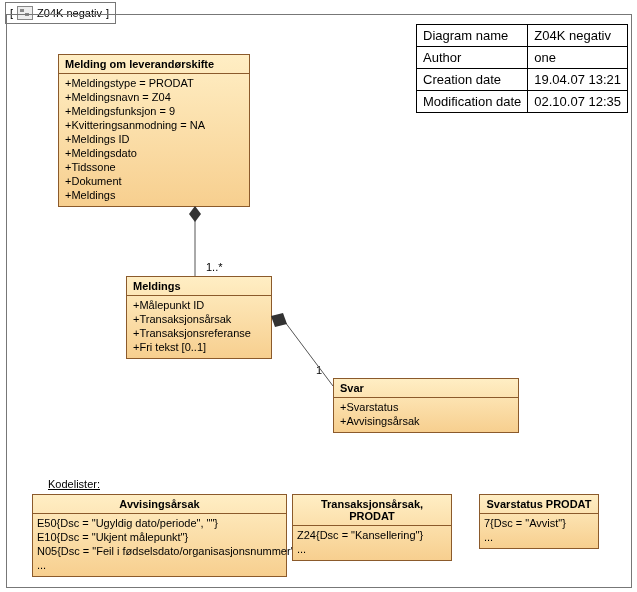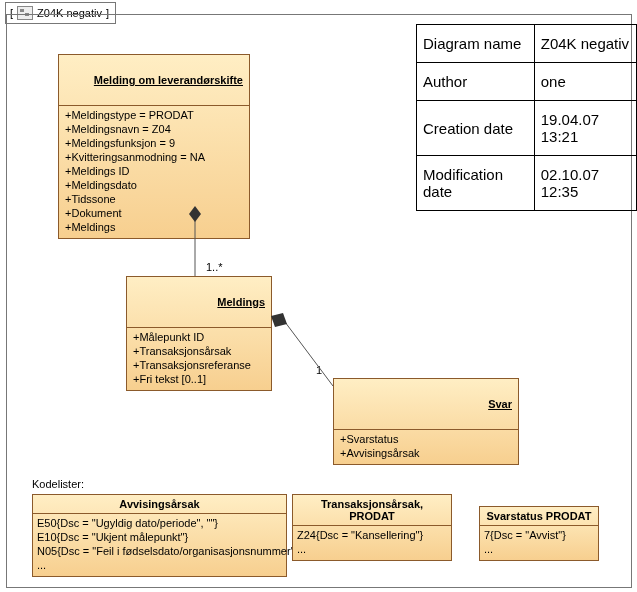--- a/index.html
+++ b/index.html
@@ -50,35 +50,34 @@
   .tab-icon::before { top: 2px; left: 2px; width: 4px; height: 3px; }
   .tab-icon::after  { top: 6px; left: 7px; width: 4px; height: 3px; }
   .meta-table {
     position: absolute;
     top: 24px;
     left: 416px;
     border-collapse: collapse;
   }
   .meta-table td {
     border: 1px solid #000;
-    padding: 10px 6px;
-    font-size: 15px;
+    padding: 3px 6px;
+    font-size: 13px;
   }
   .uml {
     position: absolute;
     border: 1px solid #8b5a2b;
     background: linear-gradient(to bottom, #ffeec4, #f7cf8f);
     box-shadow: 0 0 0 rgba(0,0,0,0);
   }
   .uml .title {
-    text-align: right;
+    text-align: left;
     font-weight: bold;
-    padding: 19px 6px;
+    padding: 3px 6px;
     border-bottom: 1px solid #8b5a2b;
-    text-decoration: underline;
   }
   .uml .attrs {
     padding: 2px 6px 4px 6px;
     line-height: 14px;
   }
   .attrs div::before {
     content: "+";
   }
   .codelists-label {
     position: absolute;
@@ -177,37 +176,37 @@
     <div class="title">Svar</div>
     <div class="attrs">
       <div>Svarstatus</div>
       <div>Avvisingsårsak</div>
     </div>
   </div>
 
   <div class="mult" style="left:206px; top:261px;">1..*</div>
   <div class="mult" style="left:316px; top:364px;">1</div>
 
-  <div class="codelists-label" style="left:32px; top:478px;">Kodelister:</div>
+  <div class="codelists-label" style="left:48px; top:478px;text-decoration:underline;">Kodelister:</div>
 
   <div class="code" style="left:32px; top:494px; width:253px;">
     <div class="title">Avvisingsårsak</div>
     <div class="body">E50{Dsc = "Ugyldig dato/periode", ""}
 E10{Dsc = "Ukjent målepunkt"}
 N05{Dsc = "Feil i fødselsdato/organisasjonsnummer"}
 ...</div>
   </div>
 
   <div class="code" style="left:292px; top:494px; width:158px;">
     <div class="title">Transaksjonsårsak, PRODAT</div>
     <div class="body">Z24{Dsc = "Kansellering"}
 ...</div>
   </div>
 
-  <div class="code" style="left:479px; top:494px; width:118px;margin-top:12px;">
+  <div class="code" style="left:479px; top:494px; width:118px;">
     <div class="title">Svarstatus PRODAT</div>
     <div class="body">7{Dsc = "Avvist"}
 ...</div>
   </div>
 
   <svg class="edges">
 
     <line x1="195" y1="218" x2="195" y2="276" stroke="#555" stroke-width="1"></line>
     <polygon points="195,206 189,214 195,222 201,214" fill="#333"></polygon>
 

